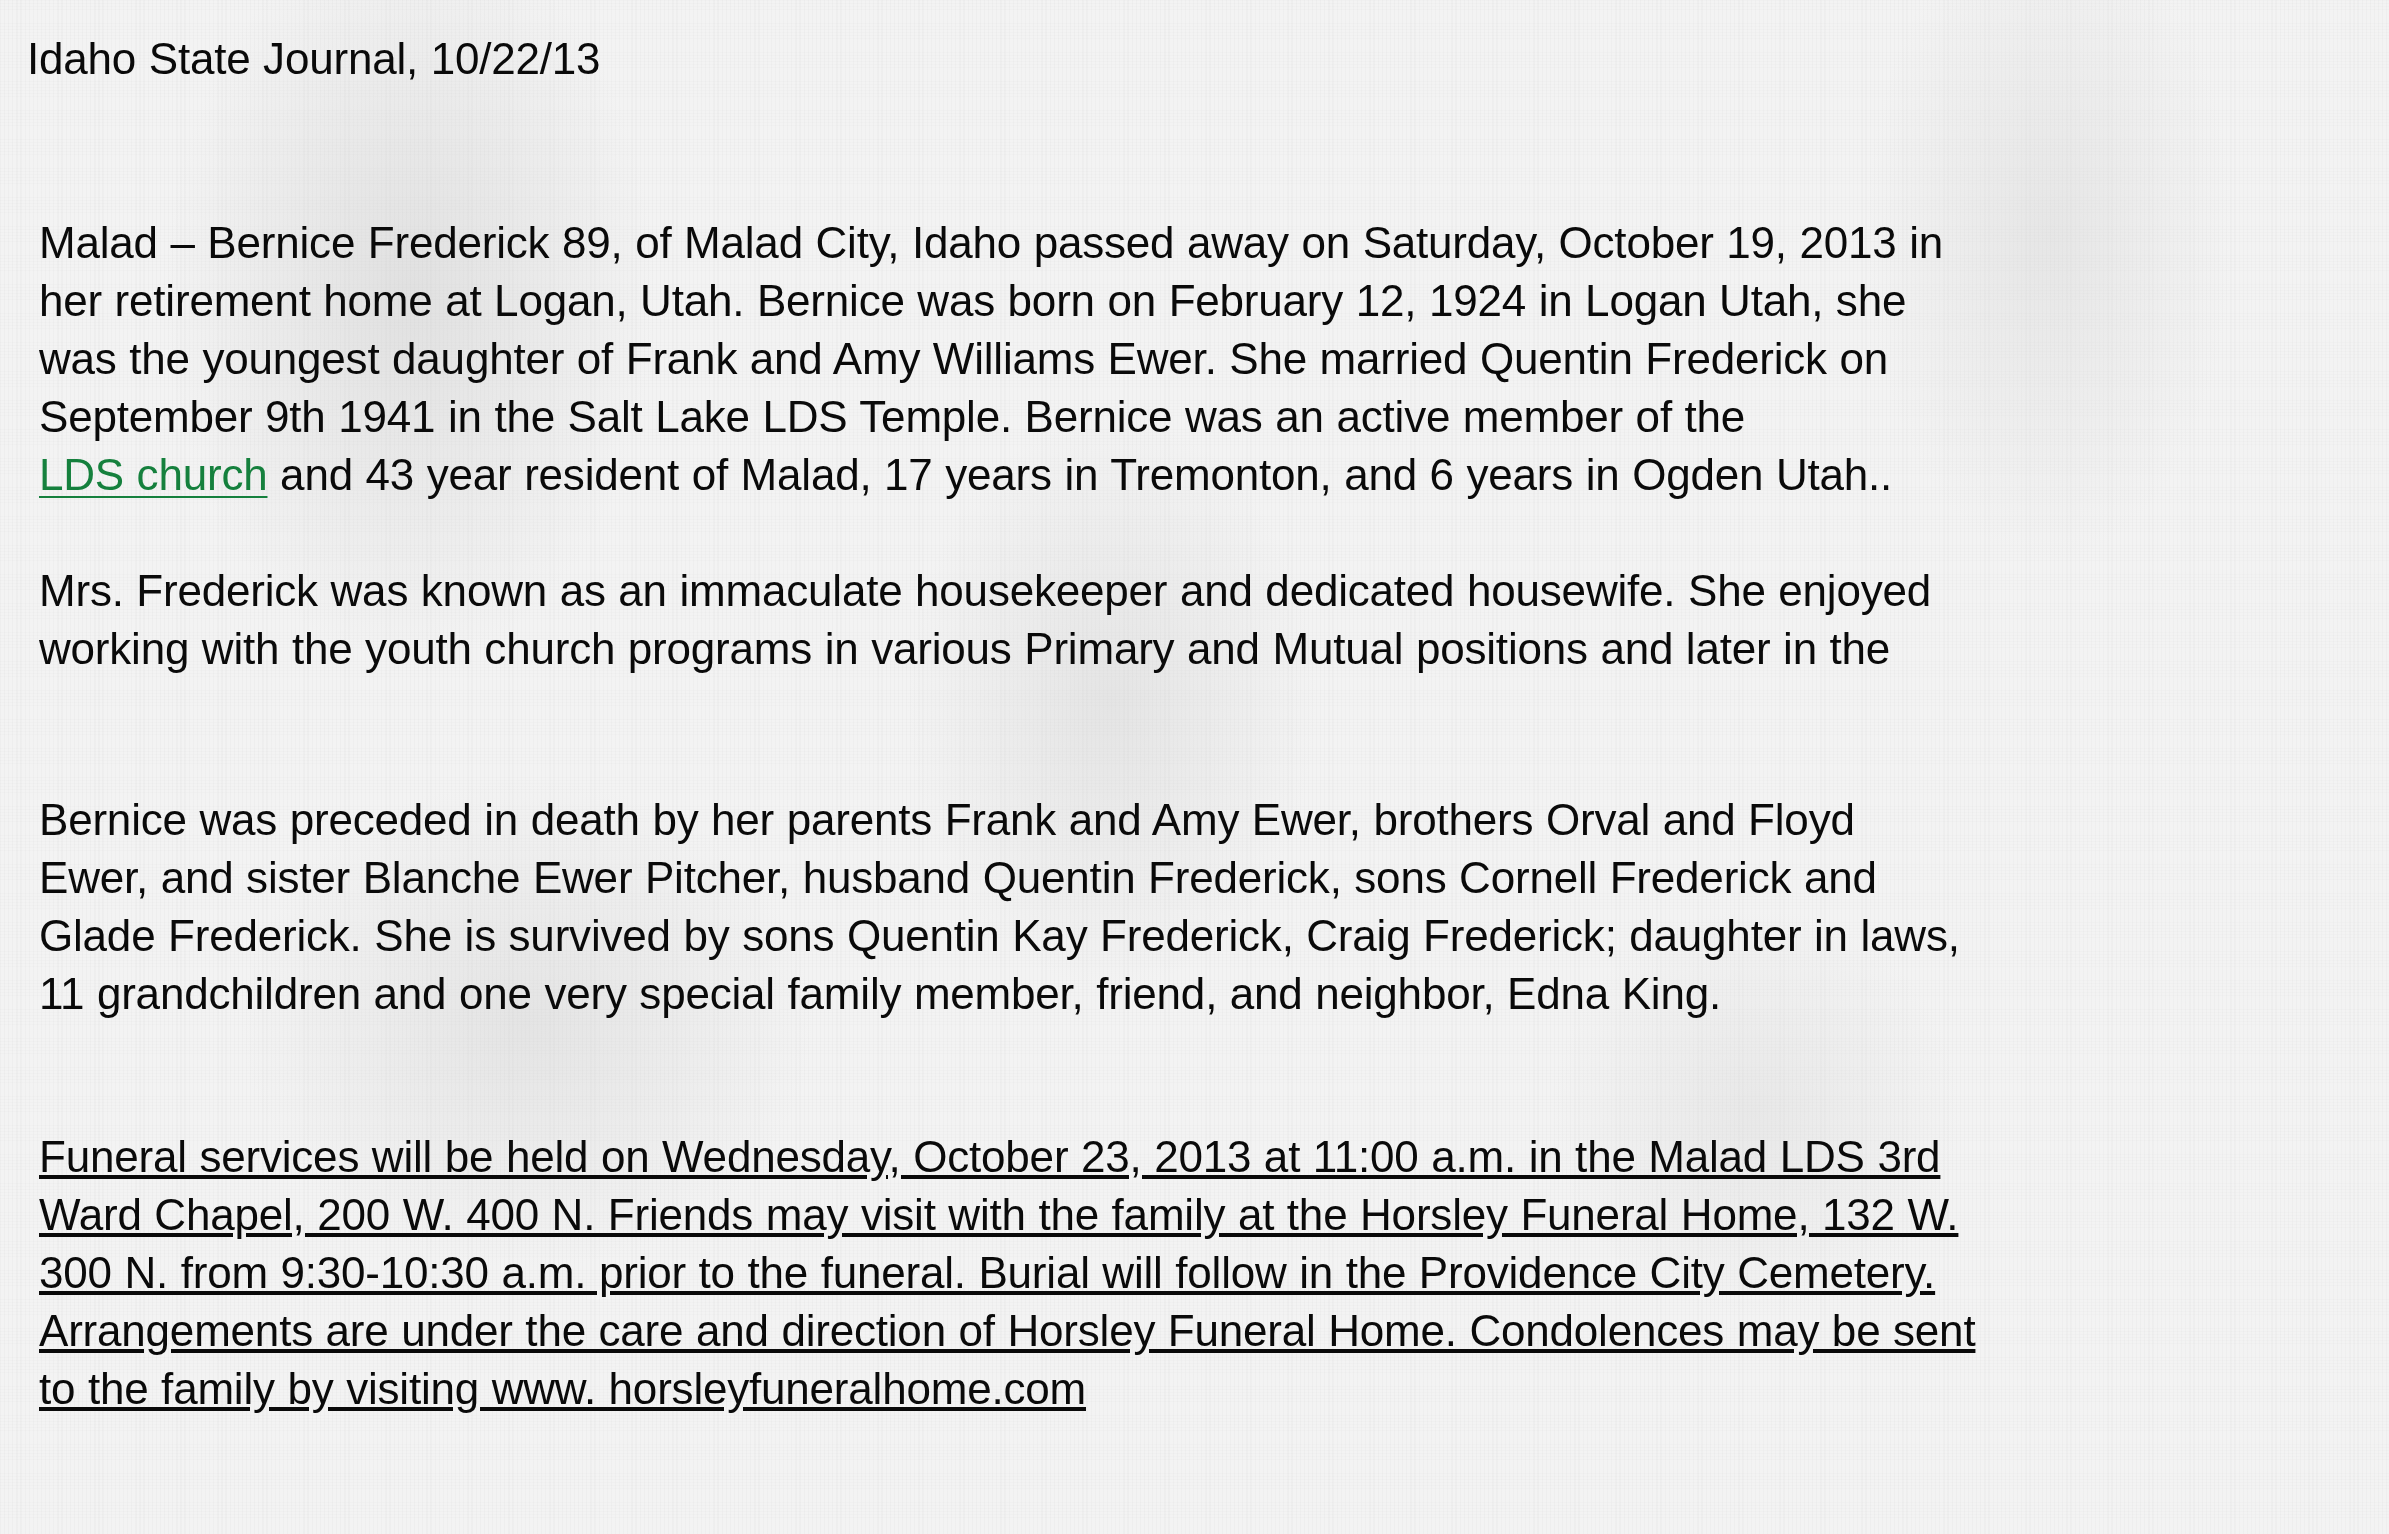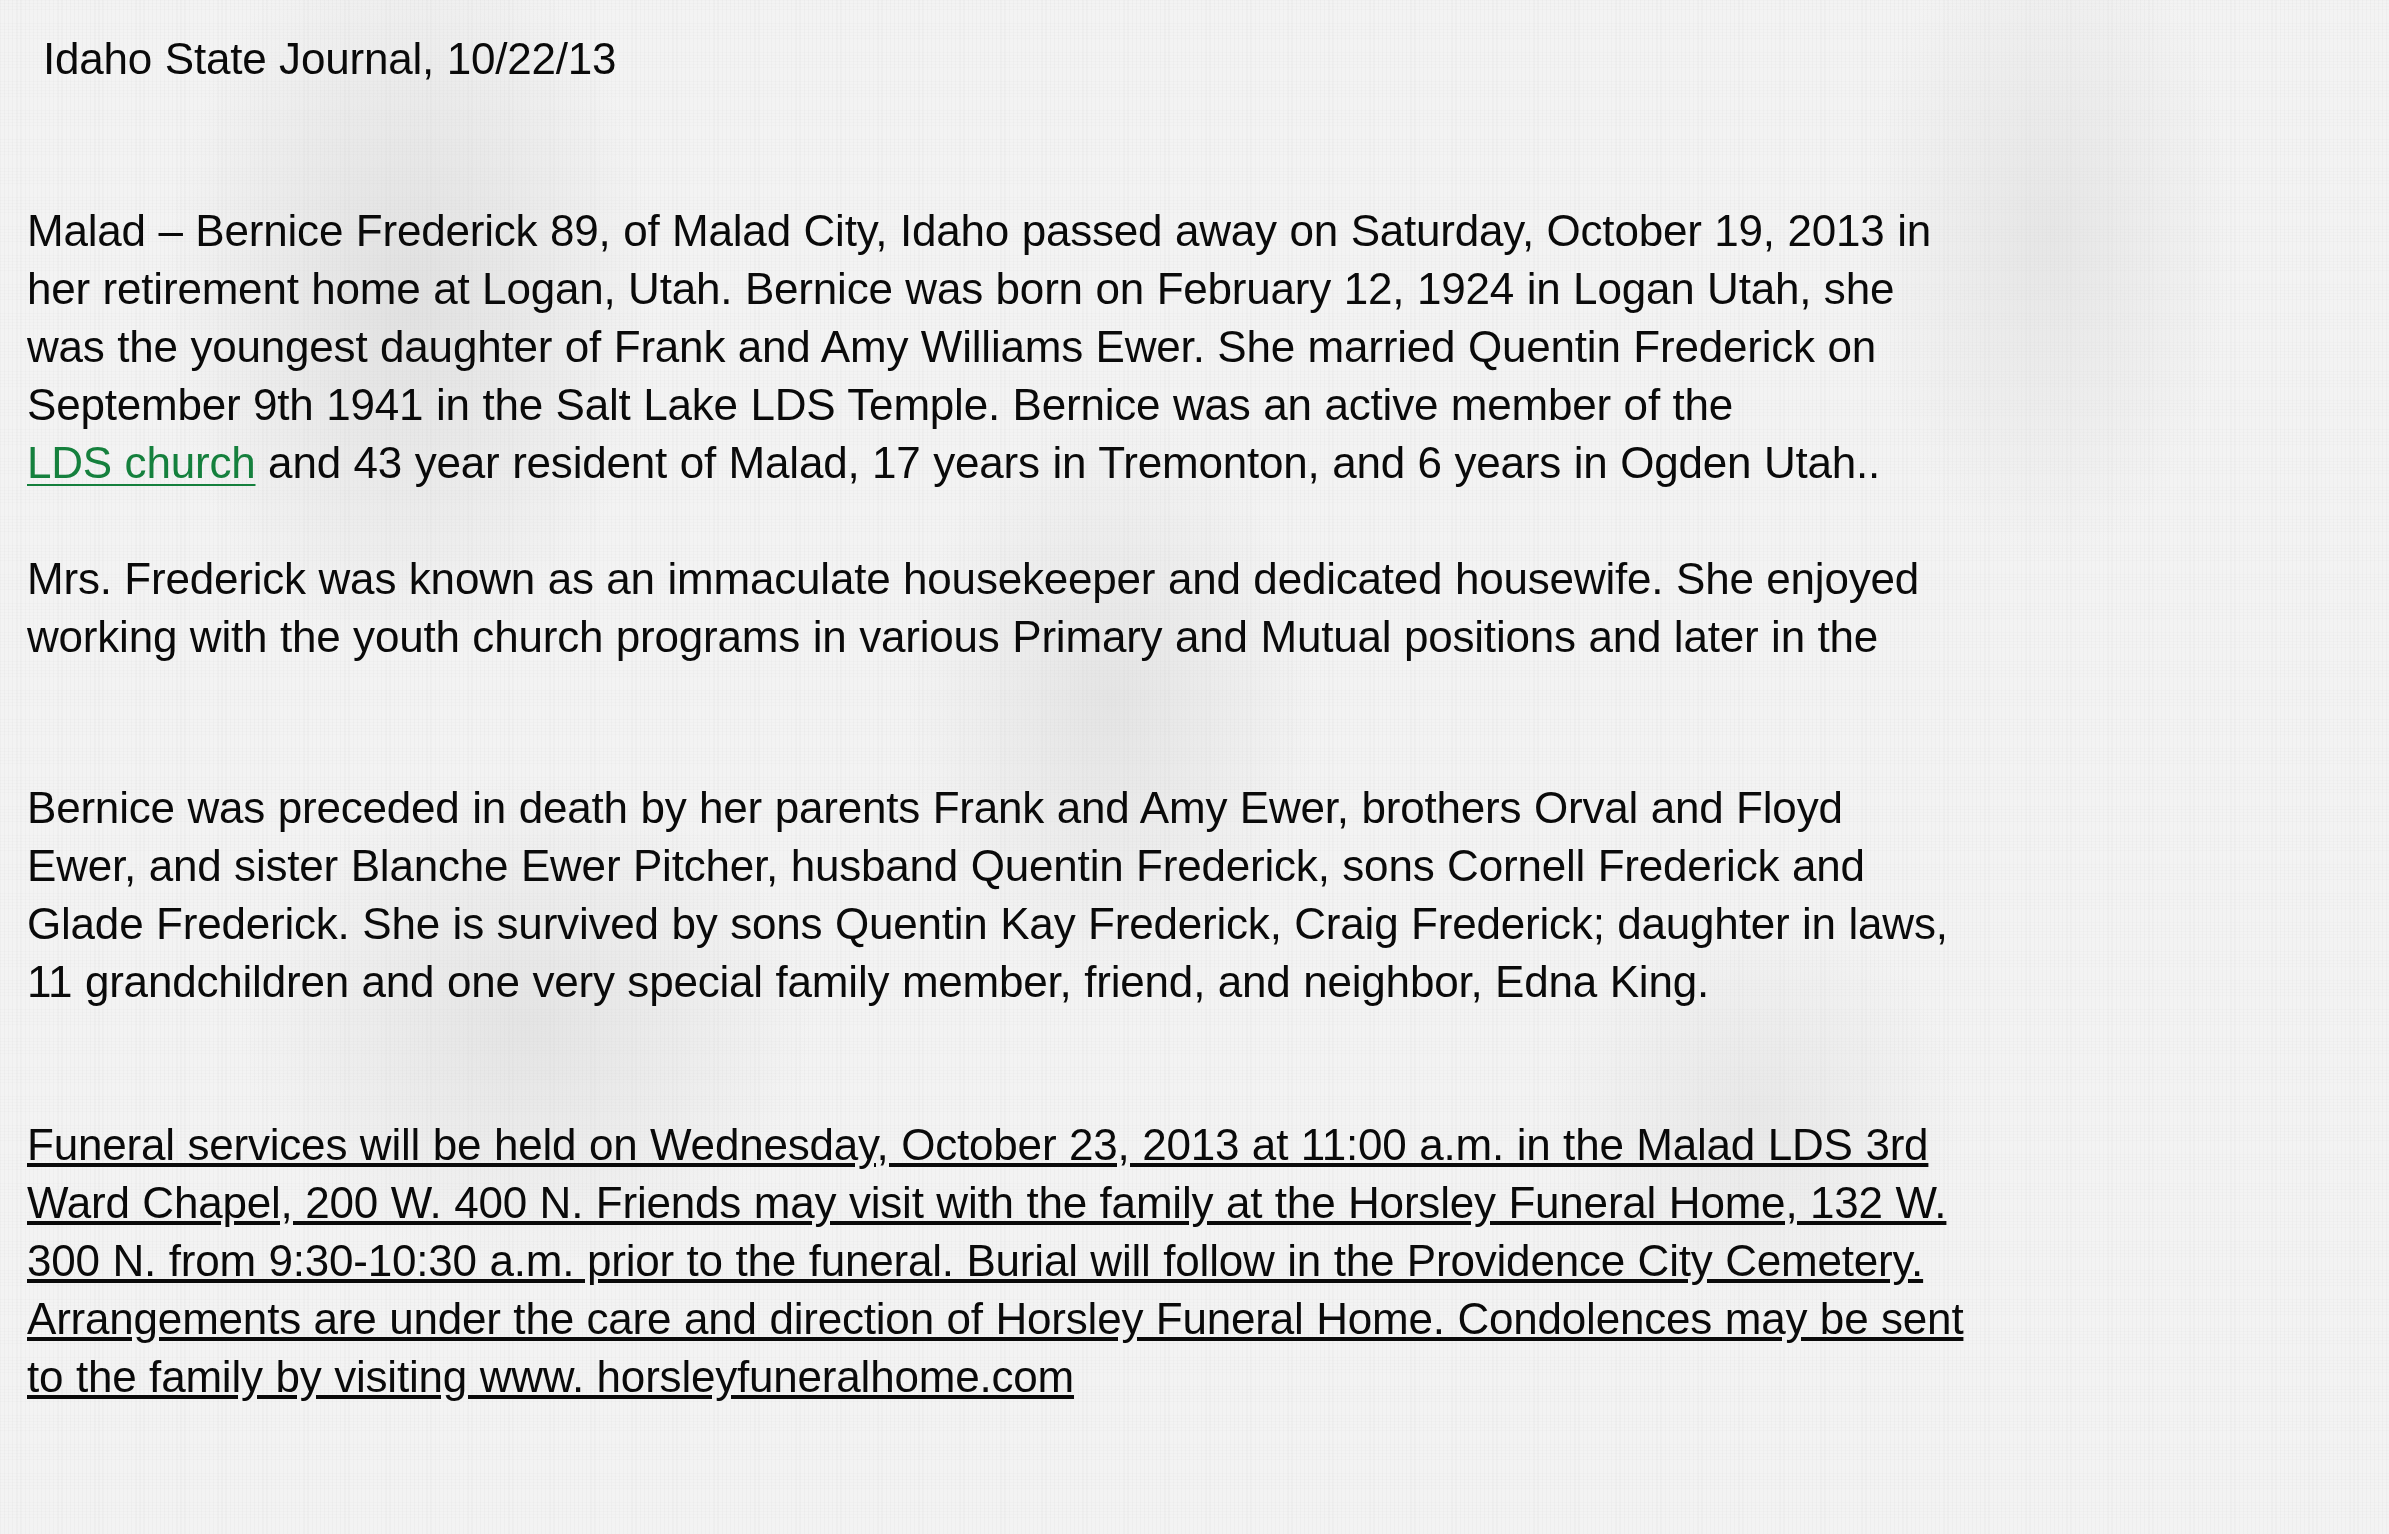--- a/index.html
+++ b/index.html
@@ -31,26 +31,25 @@
       font-size: 44px;
       line-height: 58px;
       letter-spacing: -0.2px;
       word-spacing: 0.6px;
     }
     .header {
       position: absolute;
       top: 30px;
       left: 0;
       white-space: nowrap;
-      margin-left: 16px;
     }
     .para {
       position: absolute;
       left: 0;
-      margin: 0;
+      margin: 12px;
     }
     .line {
       display: block;
       white-space: nowrap;
       height: 58px;
     }
     .para-1 { top: 202px; }
     .para-2 { top: 550px; }
     .para-3 { top: 779px; }
     .para-4 { top: 1116px; text-decoration: underline; }

